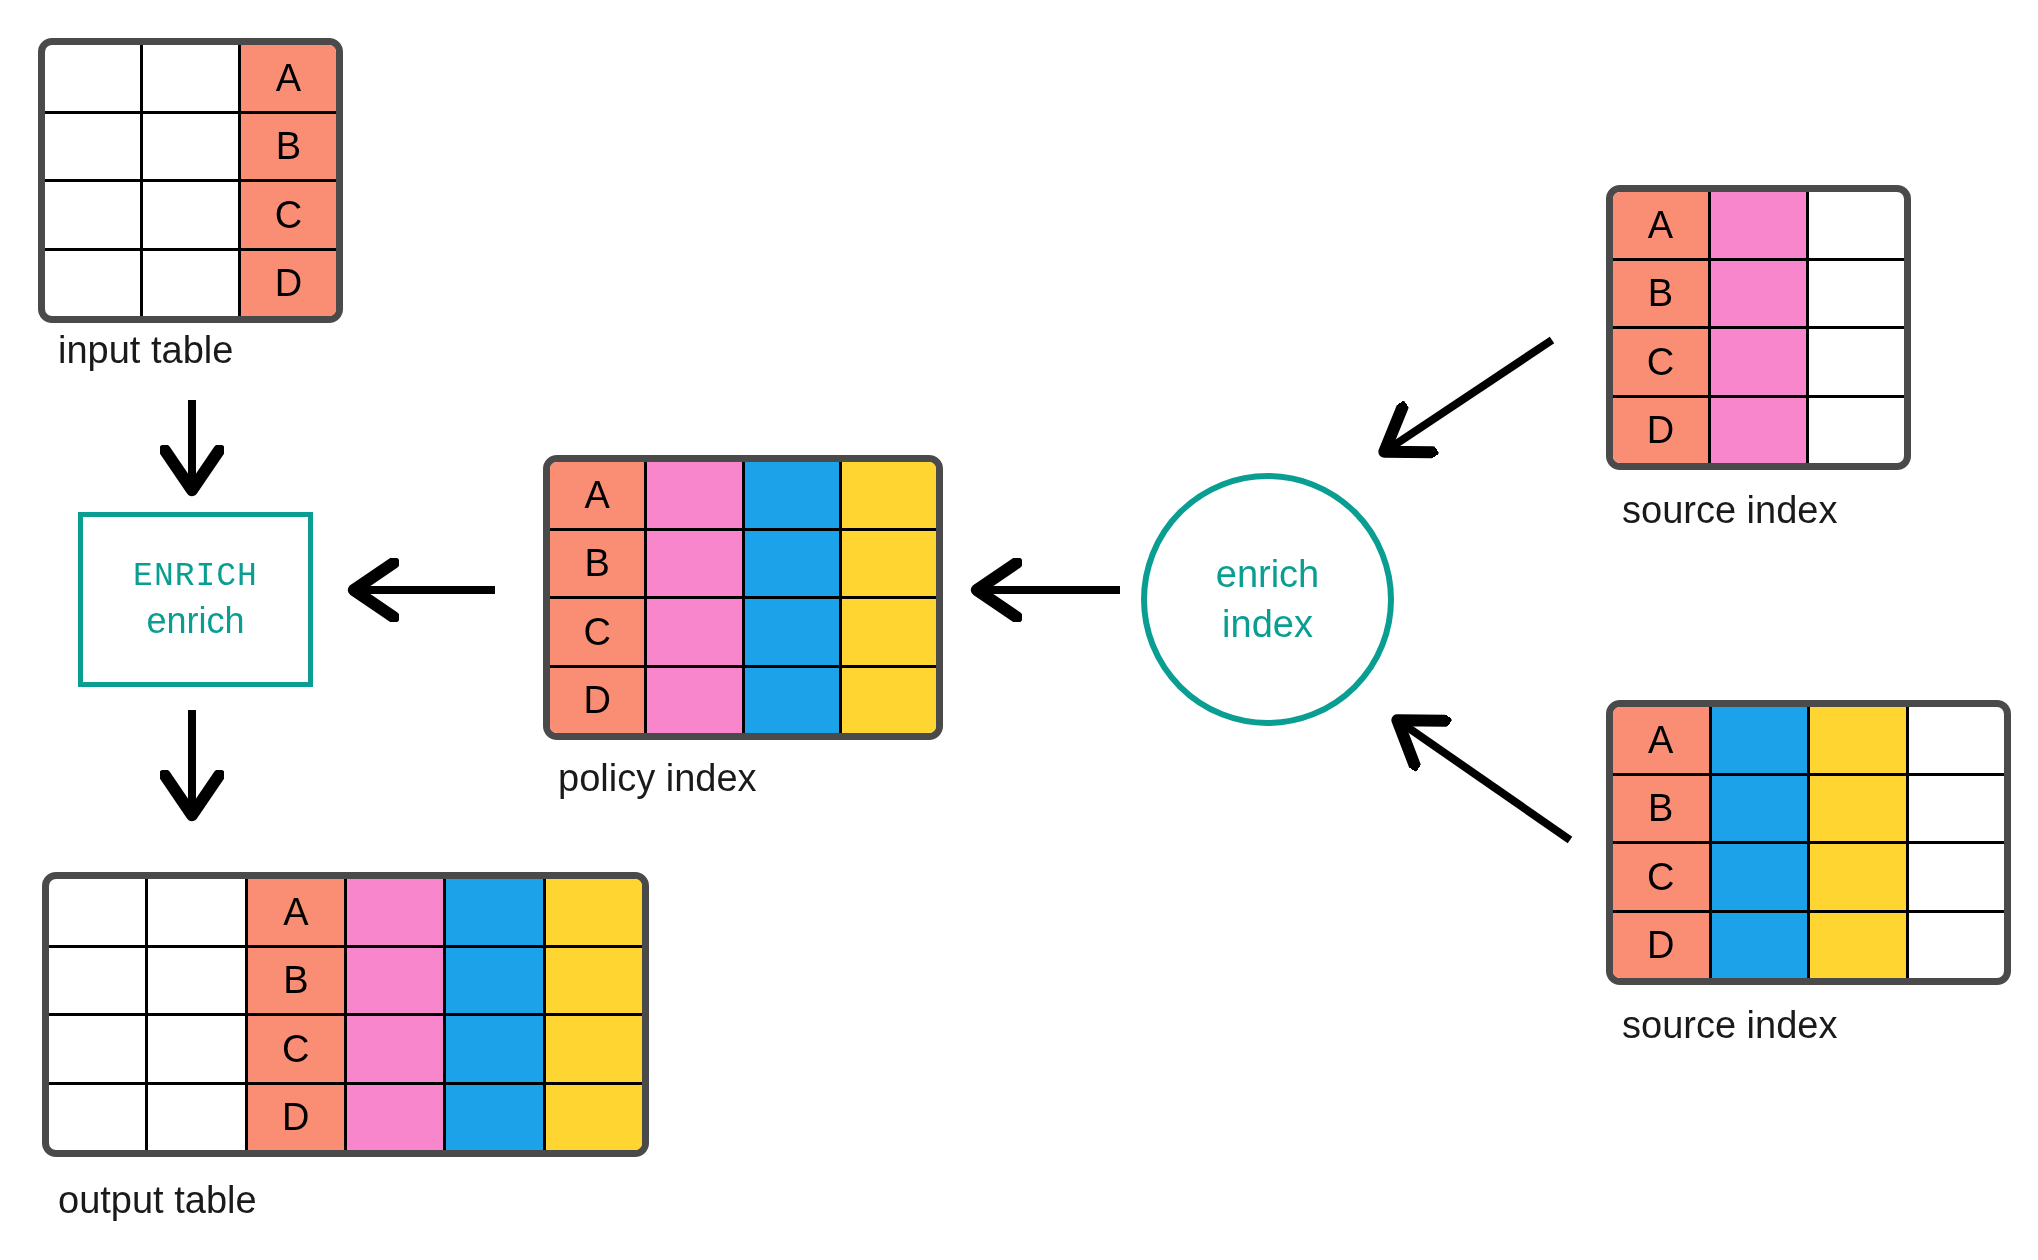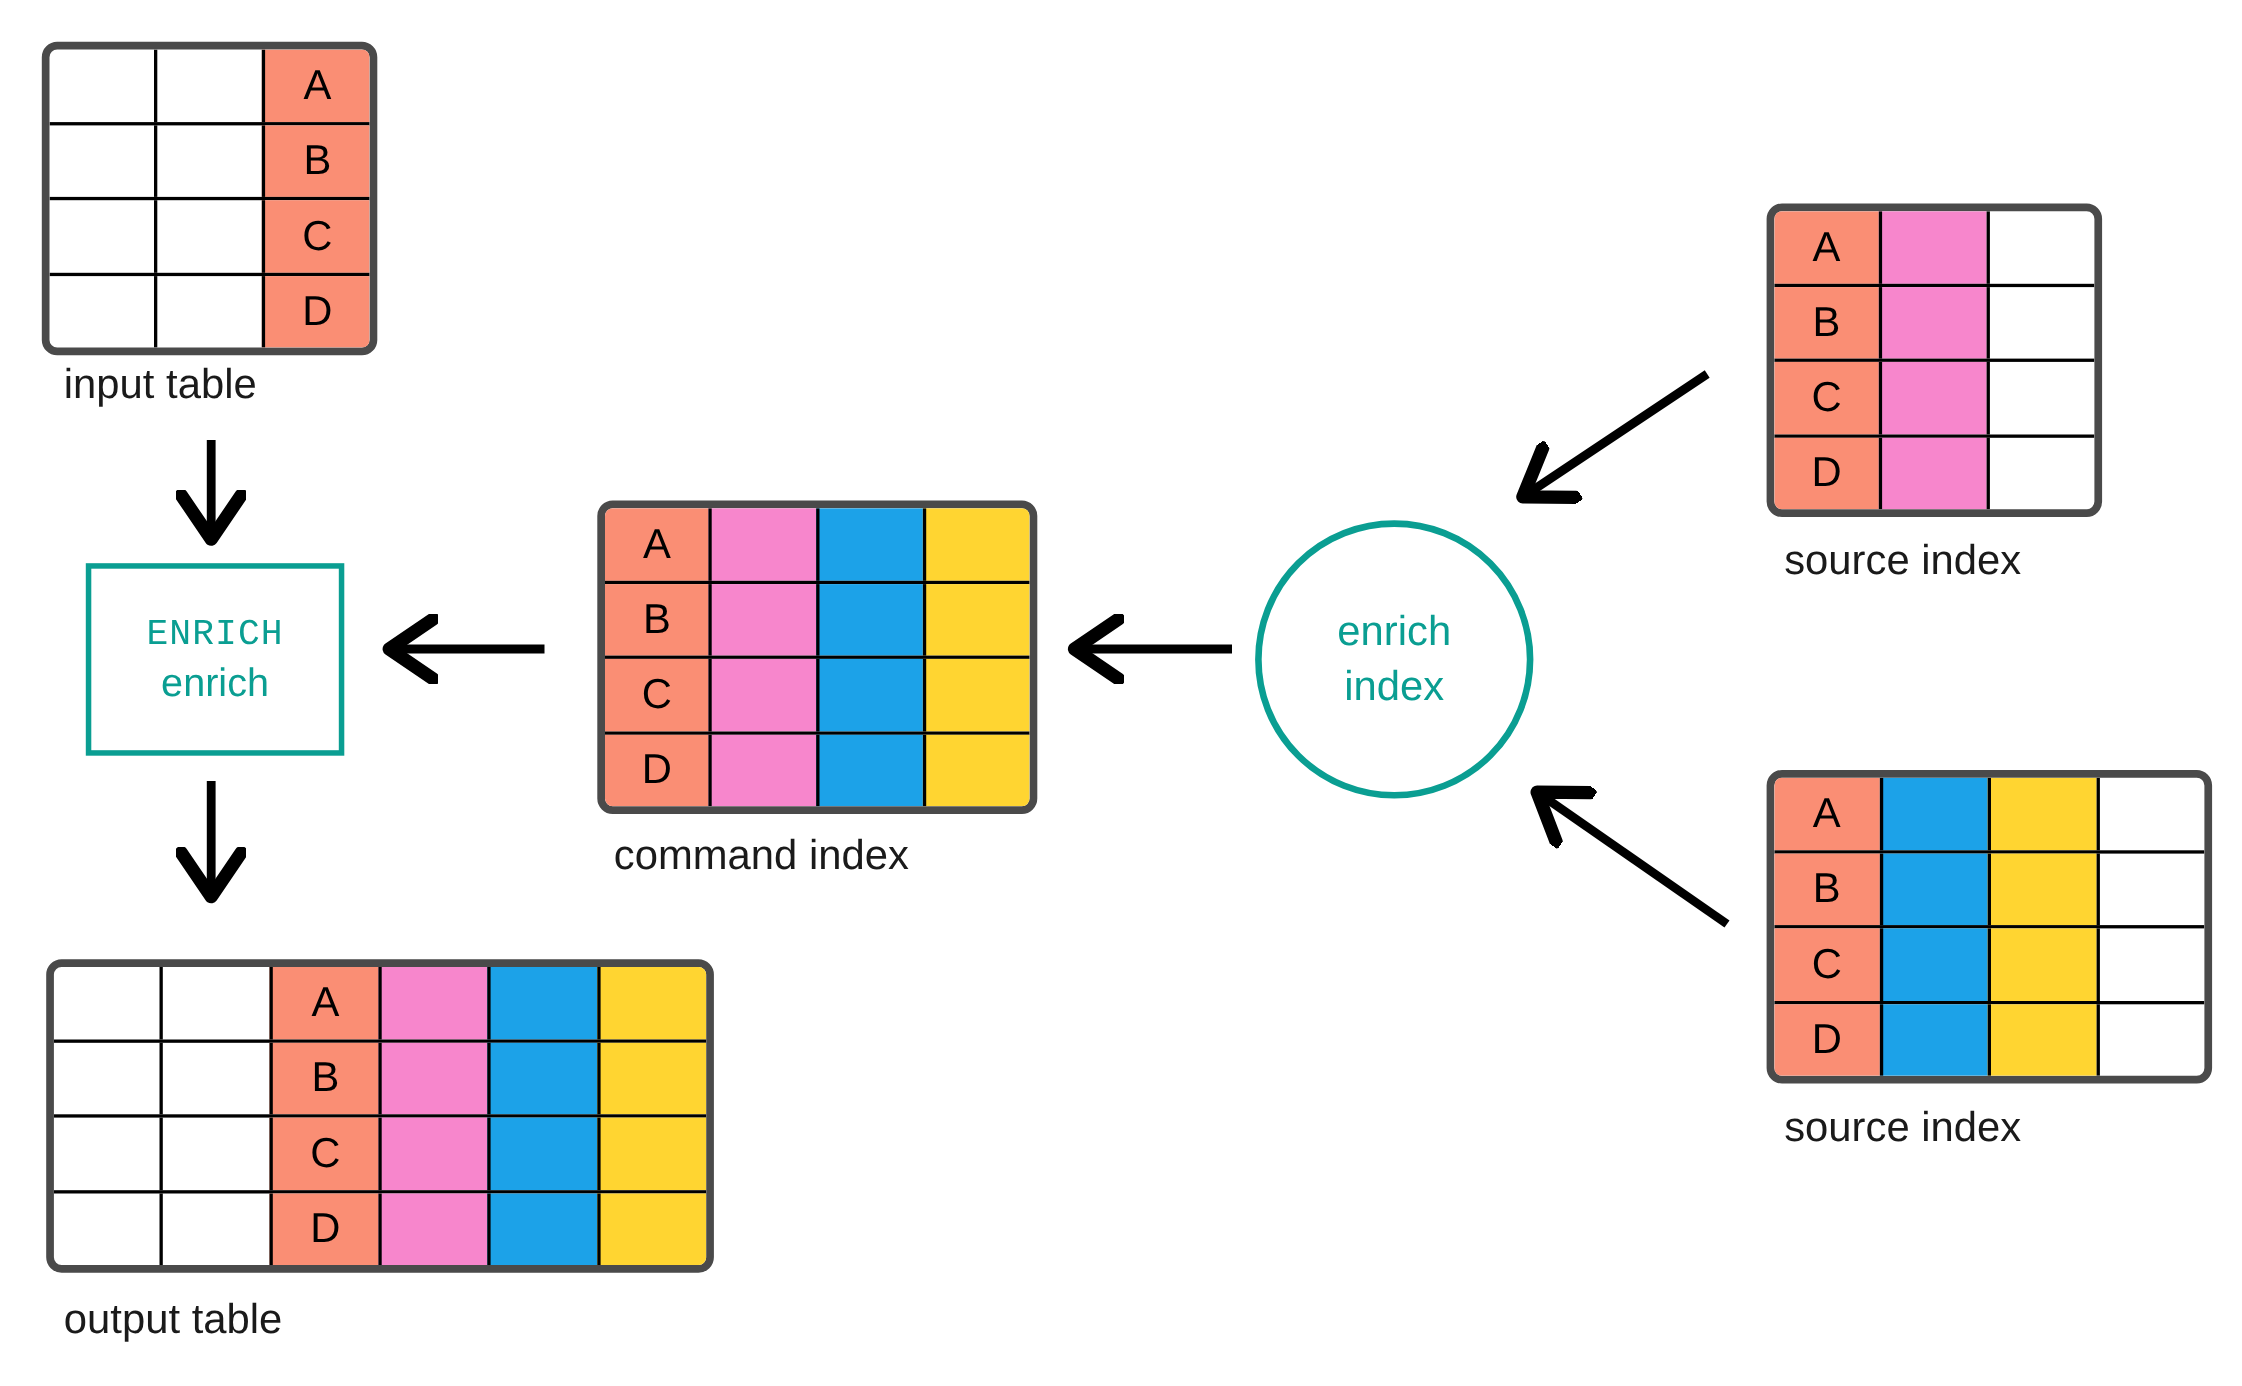--- a/index.html
+++ b/index.html
@@ -223,21 +223,21 @@
       <div class="tcell" style="background:#1CA2E8;"></div>
       <div class="tcell" style="background:#FFD531;"></div>
     </div>
     <div class="trow">
       <div class="tcell" style="background:#FA8E74;">D</div>
       <div class="tcell" style="background:#F786CC;"></div>
       <div class="tcell" style="background:#1CA2E8;"></div>
       <div class="tcell" style="background:#FFD531;"></div>
     </div>
   </div>
-  <div class="caption" style="left:558px; top:758px;">command index</div>
+  <div class="caption" style="left:558px; top:758px;">policy index</div>
 
   <div class="policy-circle" style="left:1141px; top:473px; width:253px; height:253px;">
     <div>enrich</div>
     <div>index</div>
   </div>
 
   <div class="tbl" style="left:1606px; top:185px; width:305px; height:285px;">
     <div class="trow">
       <div class="tcell" style="background:#FA8E74;">A</div>
       <div class="tcell" style="background:#F786CC;"></div>

